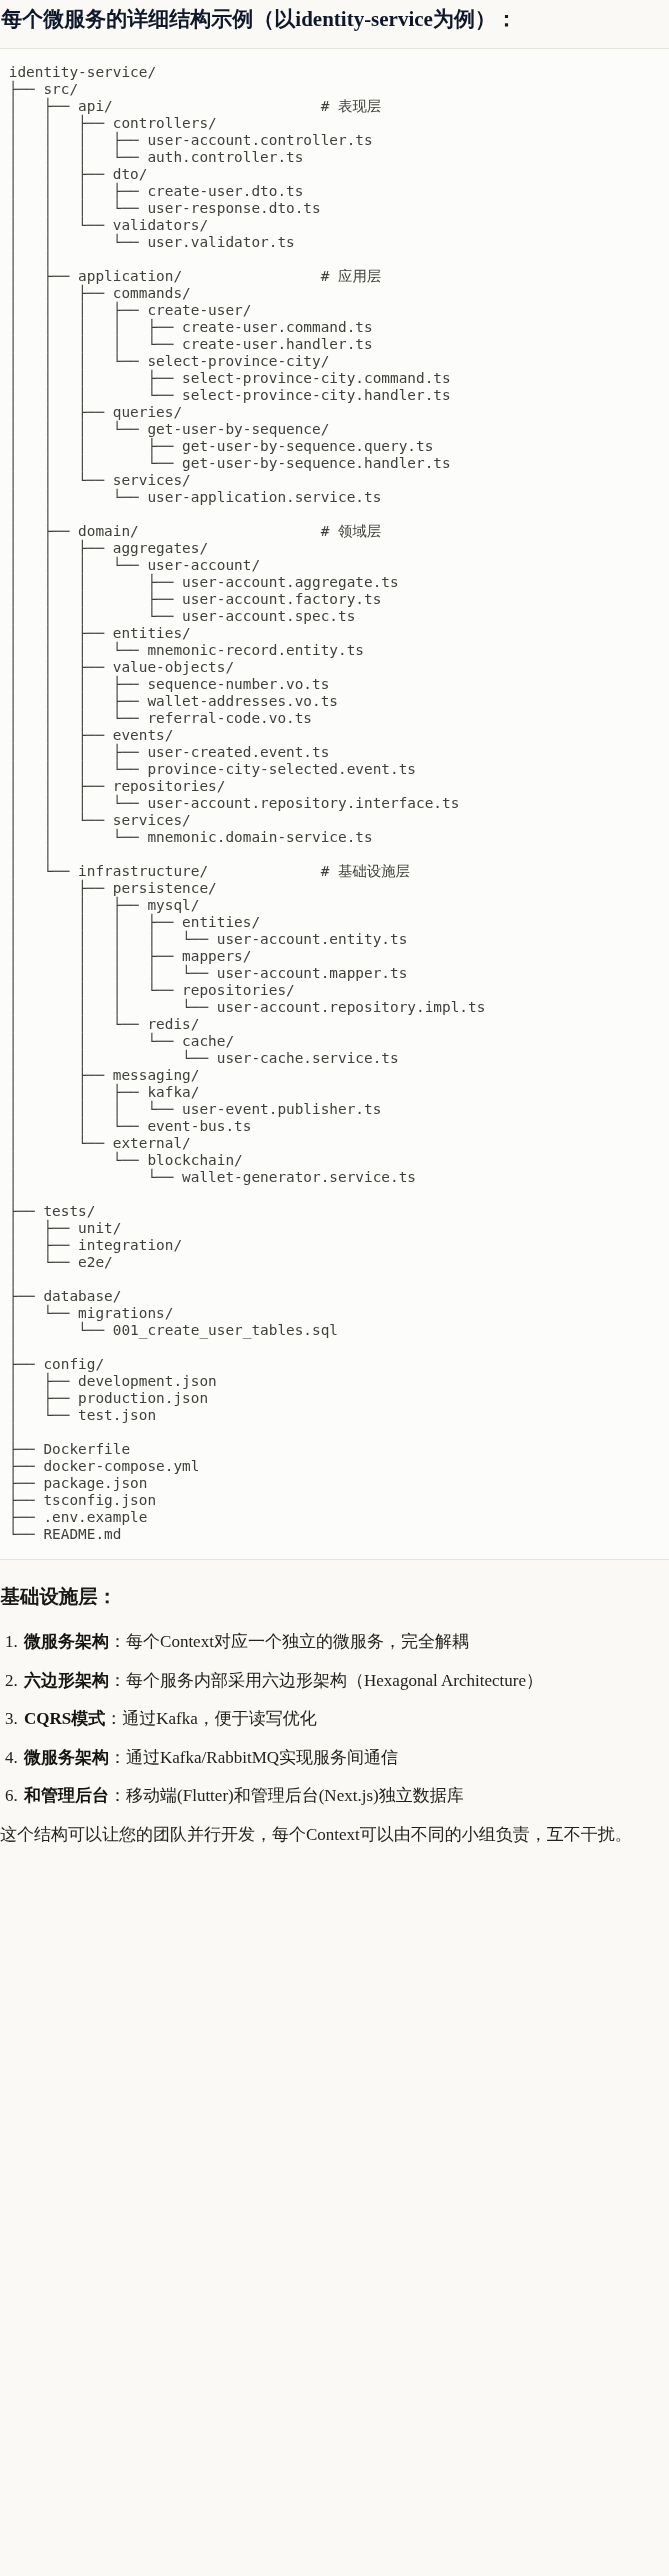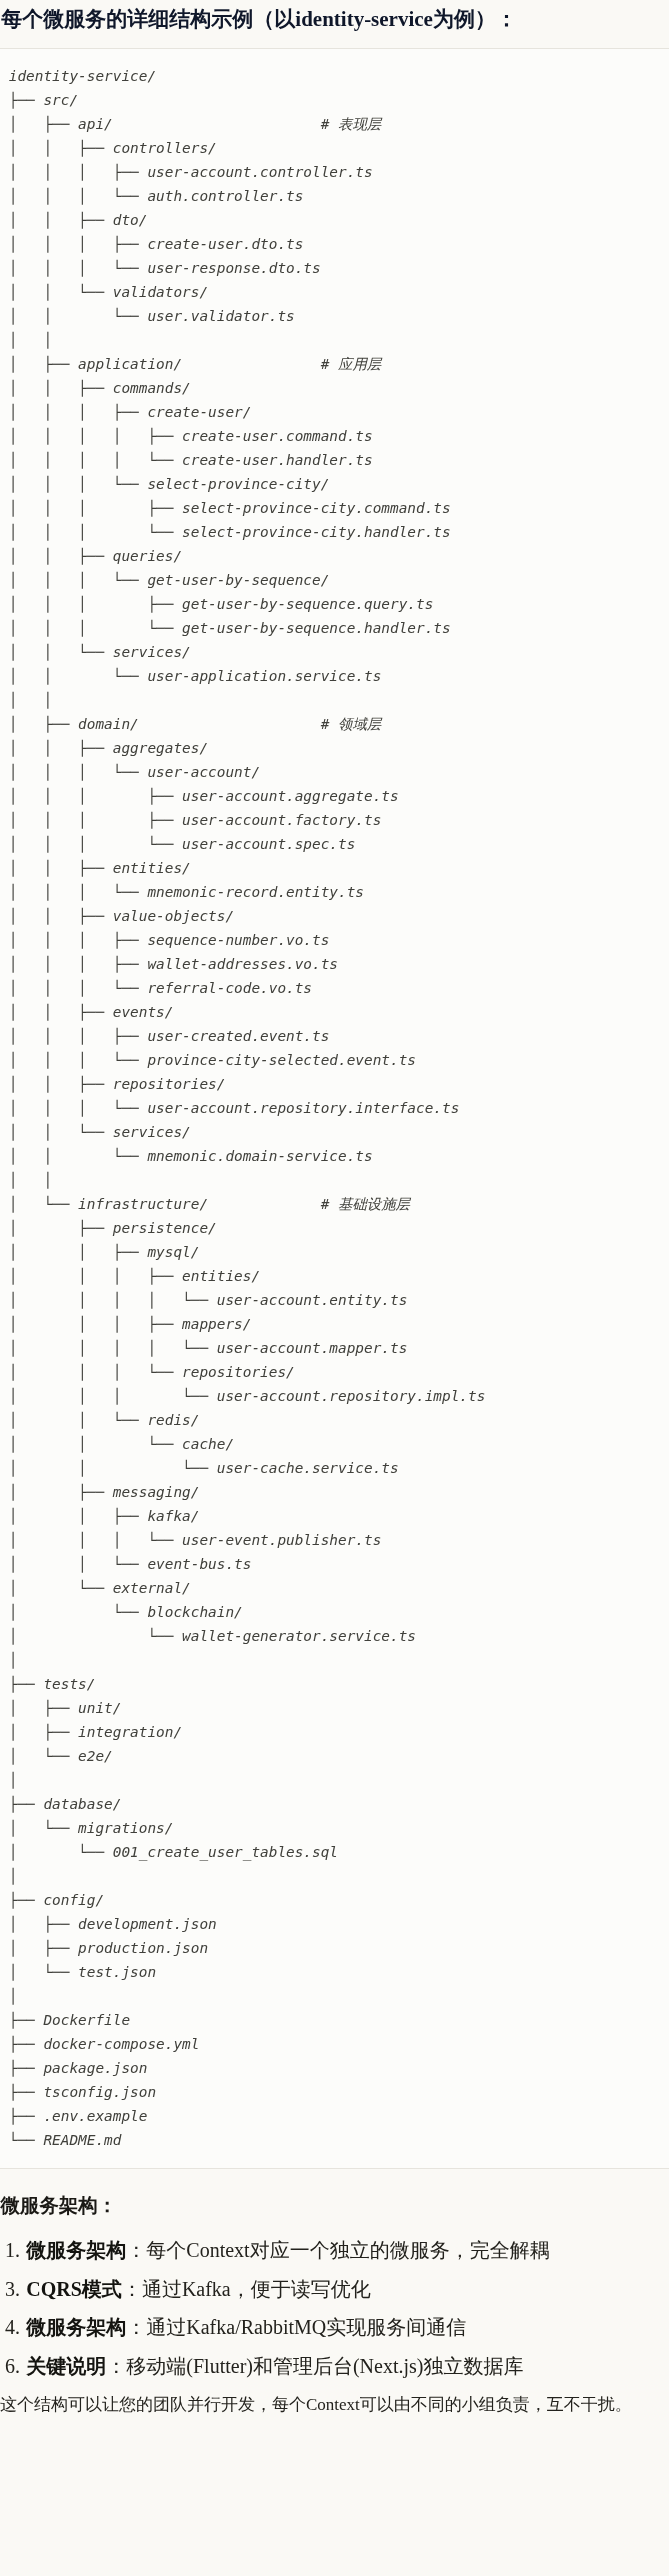--- a/index.html
+++ b/index.html
@@ -23,40 +23,39 @@
   }
   pre.code-block {
     margin: 13px 0 0 0;
     padding: 15.6px 8.8px 15.6px 8.8px;
     background: #fcfcfa;
     border: 0;
     border-top: 0.6px solid #e6e4dd;
     border-bottom: 0.6px solid #e6e4dd;
     font-family: "DejaVu Sans Mono", "Liberation Mono", monospace;
     font-size: 14.4px;
-    line-height: 24px;
+    line-height: 17px;
     color: #40403b;
     white-space: pre;
     overflow: hidden;
-    font-style: italic;
   }
   h2.notes-heading {
     margin: 23px 0 0 0.6px;
     font-size: 19.4px;
     line-height: 27.5px;
     font-weight: 700;
     color: #1a1915;
   }
   ol.notes-list {
     list-style: none;
     margin: 20.6px 0 0 0;
     padding: 0 0 0 5px;
   }
   ol.notes-list li {
-    font-size: 20px;
+    font-size: 17px;
     line-height: 21px;
     margin: 0 0 17.5px 0;
     color: #23221d;
   }
   ol.notes-list li .num { margin-right: 6.3px; }
   ol.notes-list li strong { font-weight: 700; color: #141410; }
   p.footer-note {
     margin: 0;
     font-size: 17px;
     line-height: 22.5px;
@@ -150,24 +149,25 @@
 │   └── test.json
 │
 ├── Dockerfile
 ├── docker-compose.yml
 ├── package.json
 ├── tsconfig.json
 ├── .env.example
 └── README.md</pre>
 
 <section>
-  <h2 class="notes-heading">微服务架构：</h2>
+  <h2 class="notes-heading">基础设施层：</h2>
 
   <ol class="notes-list">
     <li><span class="num">1.</span><strong>微服务架构</strong><span>：</span><span>每个Context对应一个独立的微服务，完全解耦</span></li>
+    <li><span class="num">2.</span><strong>六边形架构</strong><span>：</span><span>每个服务内部采用六边形架构（Hexagonal Architecture）</span></li>
     <li><span class="num">3.</span><strong>CQRS模式</strong><span>：</span><span>通过Kafka，便于读写优化</span></li>
     <li><span class="num">4.</span><strong>微服务架构</strong><span>：</span><span>通过Kafka/RabbitMQ实现服务间通信</span></li>
-    <li><span class="num">6.</span><strong>关键说明</strong><span>：</span><span>移动端(Flutter)和管理后台(Next.js)独立数据库</span></li>
+    <li><span class="num">6.</span><strong>和管理后台</strong><span>：</span><span>移动端(Flutter)和管理后台(Next.js)独立数据库</span></li>
   </ol>
 
   <p class="footer-note">这个结构可以让您的团队并行开发，每个Context可以由不同的小组负责，互不干扰。</p>
 </section>
 
 
 </body></html>

